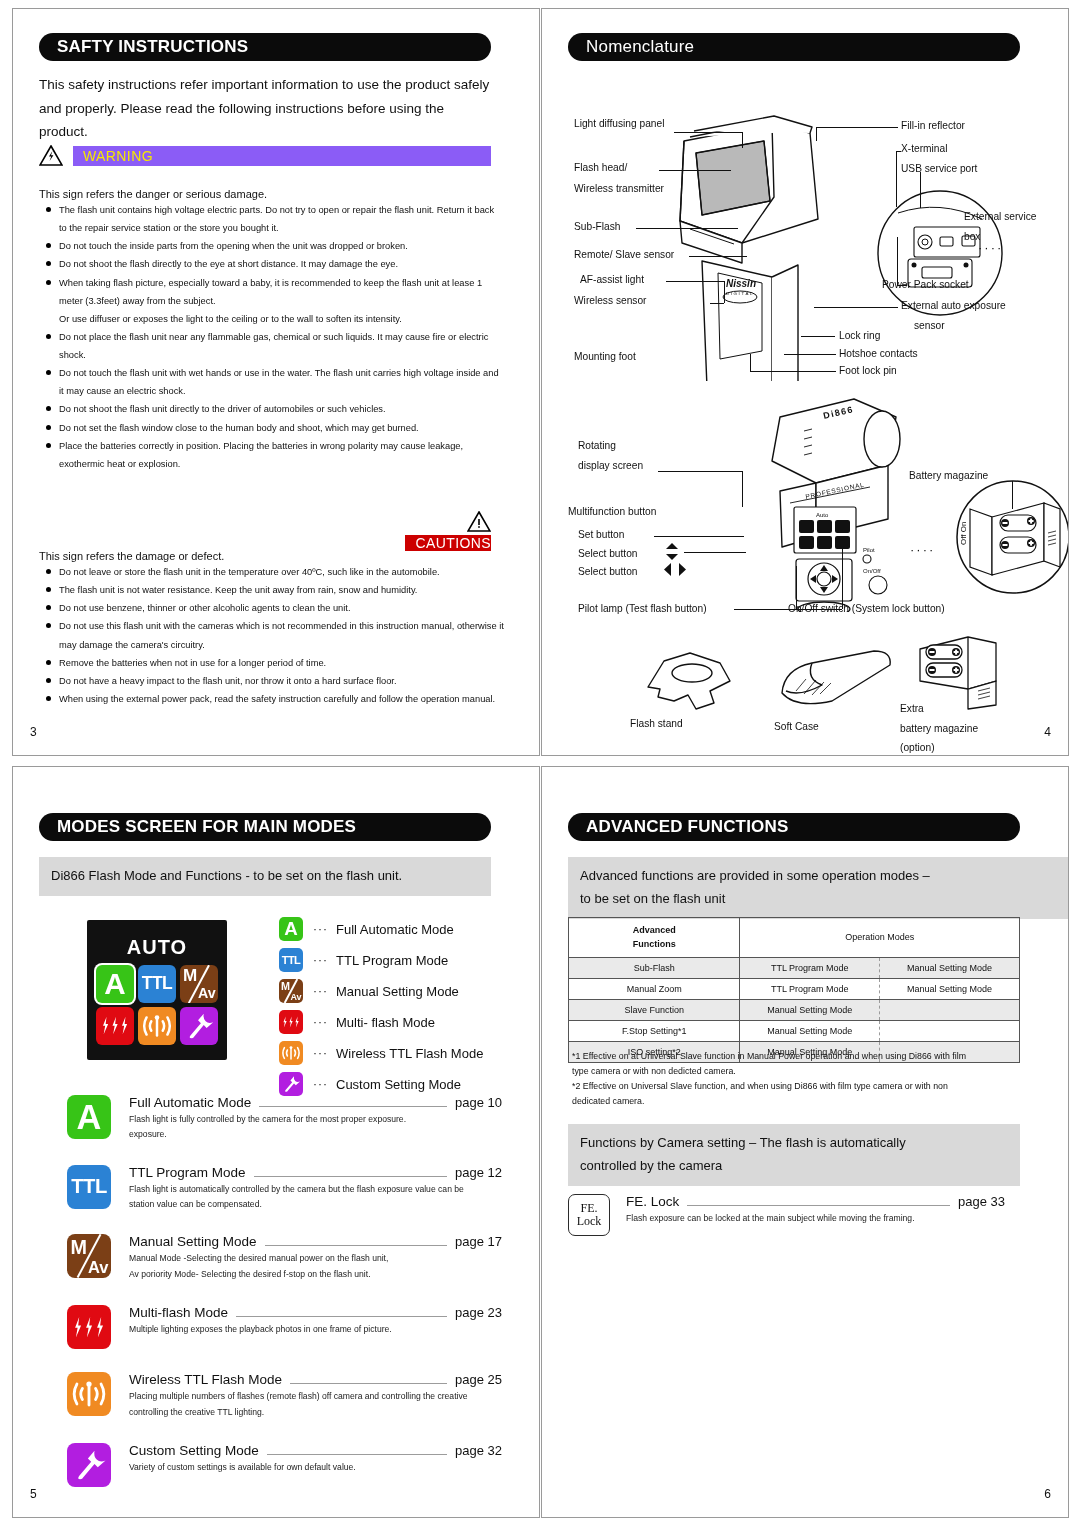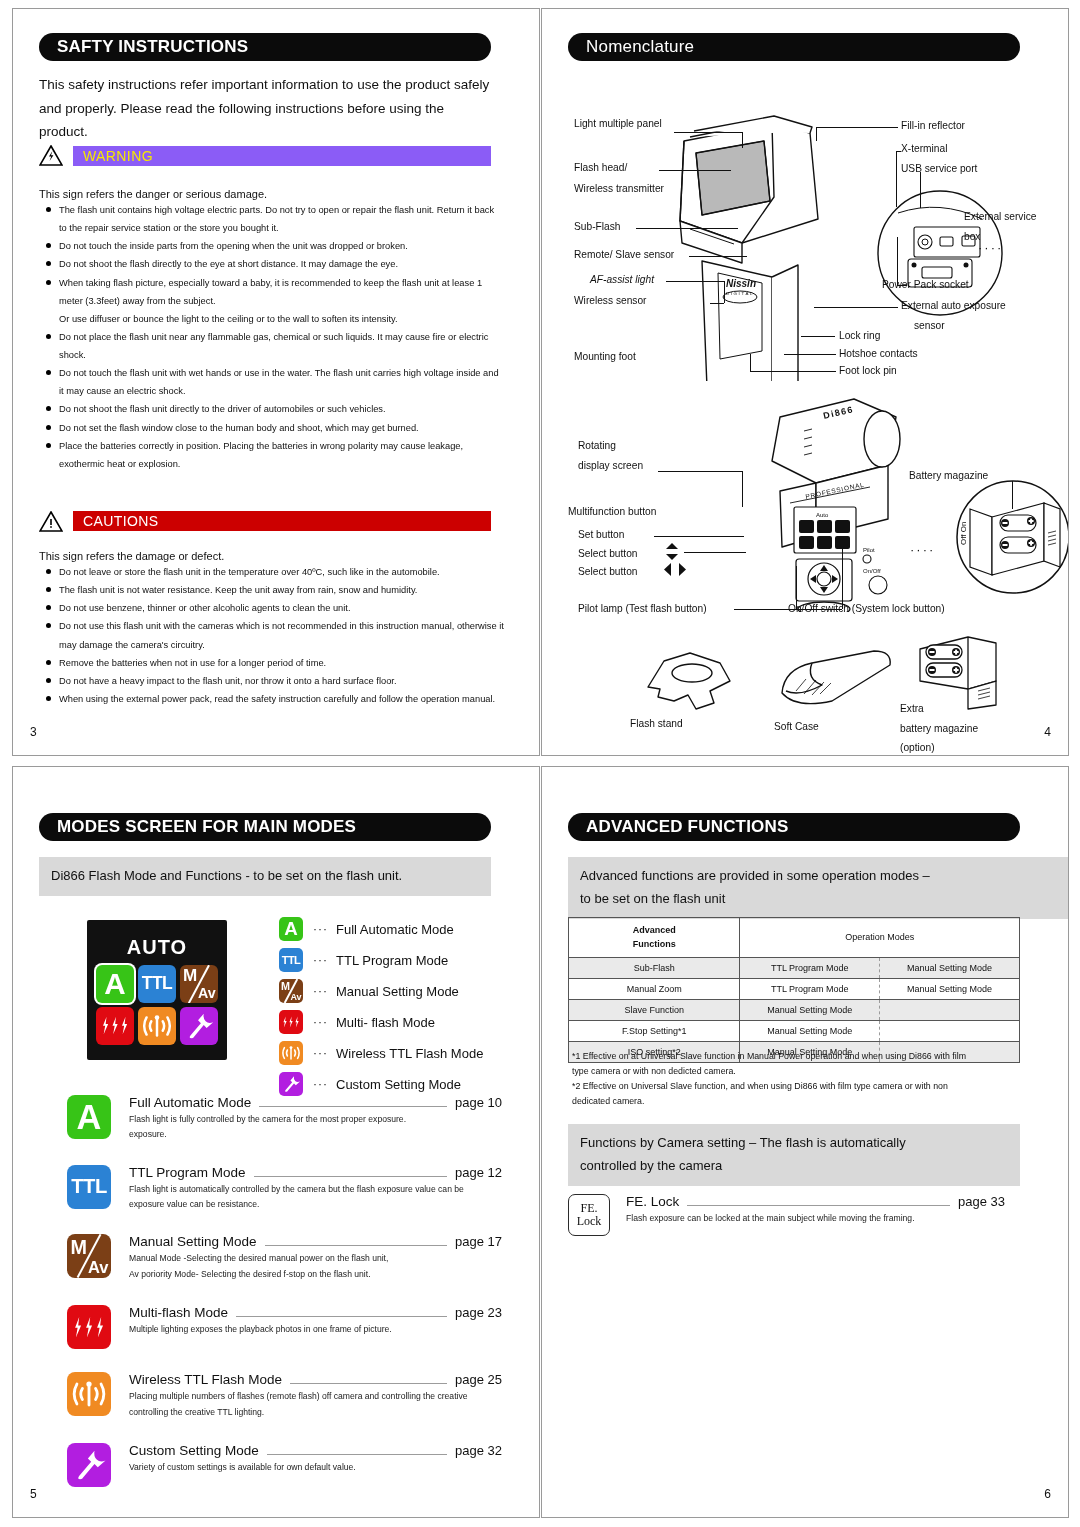--- a/index.html
+++ b/index.html
@@ -274,32 +274,32 @@
 
     <div class="sign-line" style="position:absolute;left:26px;top:170px;width:452px;">This sign refers the danger or serious damage.</div>
 
     <ul class="bullets" id="warn-list" style="position:absolute;left:32px;top:192px;width:460px;">
         <li>The flash unit contains high voltage electric parts.  Do not try to open or repair the flash unit.  Return it back</li>
         <li class="cont">to the repair service station or the store you bought it.</li>
         <li>Do not touch the inside parts from the opening when the unit was dropped or broken.</li>
         <li>Do not shoot the flash directly to the eye at short distance. It may damage the eye.</li>
         <li>When taking flash picture, especially toward a baby, it is recommended to keep the flash unit at lease 1</li>
         <li class="cont">meter (3.3feet) away from the subject.</li>
-        <li class="cont">Or use diffuser or bounce the light to the ceiling or to the wall to soften its intensity.</li>
+        <li class="cont">Or use diffuser or exposes the light to the ceiling or to the wall to soften its intensity.</li>
         <li>Do not place the flash unit near any flammable gas, chemical or such liquids. It may cause fire or electric</li>
         <li class="cont">shock.</li>
         <li>Do not touch the flash unit with wet hands or use in the water. The flash unit carries high voltage inside and</li>
         <li class="cont">it may cause an electric shock.</li>
         <li>Do not shoot the flash unit directly to the driver of automobiles or such vehicles.</li>
         <li>Do not set the flash window close to the human body and shoot, which may get burned.</li>
         <li>Place the batteries correctly in position. Placing the batteries in wrong polarity may cause leakage,</li>
         <li class="cont">exothermic heat or explosion.</li>
       </ul>
 
-    <div style="position:absolute;left:26px;top:502px;width:452px;display:flex;align-items:flex-start;">
+    <div style="position:absolute;left:26px;top:502px;width:452px;display:flex;align-items:flex-end;flex-direction:column;">
       <div class="warn-tri">
         <svg width="24" height="21" viewBox="0 0 24 21">
           <polygon points="12,1 23,20 1,20" fill="none" stroke="#000" stroke-width="1.6"></polygon>
           <rect x="11.2" y="8" width="1.6" height="6" fill="#000"></rect>
           <rect x="11.2" y="15.2" width="1.6" height="1.6" fill="#000"></rect>
         </svg>
       </div>
       <div class="banner-red" style="flex:1;margin-left:10px;">CAUTIONS</div>
     </div>
 
@@ -367,26 +367,26 @@
         <rect x="340" y="135" width="13" height="10" rx="1.5" fill="#fff" stroke-width="1.1"></rect>
         <rect x="286" y="158" width="64" height="28" rx="3" fill="#fff" stroke-width="1.1"></rect>
         <rect x="300" y="166" width="30" height="11" rx="2" fill="#fff" stroke-width="1.1"></rect>
         <circle cx="292" cy="164" r="2.5" fill="#111" stroke="none"></circle>
         <circle cx="344" cy="164" r="2.5" fill="#111" stroke="none"></circle>
       </g>
     </svg>
 
     <div class="callout-dots" style="left:436px;top:231px;">····</div>
 
-    <div class="dlabel" style="left:32px;top:108px;">Light multiple panel</div>
+    <div class="dlabel" style="left:32px;top:108px;">Light diffusing panel</div>
     <div class="dlabel" style="left:32px;top:152px;">Flash head/</div>
     <div class="dlabel" style="left:32px;top:173px;">Wireless transmitter</div>
     <div class="dlabel" style="left:32px;top:211px;">Sub-Flash</div>
     <div class="dlabel" style="left:32px;top:239px;">Remote/ Slave sensor</div>
-    <div class="dlabel" style="left:48px;top:264px;font-style:italic;">AF-assist light</div>
+    <div class="dlabel" style="left:38px;top:264px;">AF-assist light</div>
     <div class="dlabel" style="left:32px;top:285px;">Wireless sensor</div>
     <div class="dlabel" style="left:32px;top:341px;">Mounting foot</div>
 
     <div class="dlabel" style="left:359px;top:110px;">Fill-in reflector</div>
     <div class="dlabel" style="left:359px;top:133px;">X-terminal</div>
     <div class="dlabel" style="left:359px;top:153px;">USB service port</div>
     <div class="dlabel" style="left:422px;top:201px;">External service</div>
     <div class="dlabel" style="left:422px;top:221px;">box</div>
     <div class="dlabel" style="left:340px;top:269px;">Power Pack socket</div>
     <div class="dlabel" style="left:359px;top:290px;">External auto exposure</div>
@@ -706,21 +706,21 @@
           <div class="mi-wrap"><div class="micon blue" style="width: 44px; height: 44px; font-size: 44px; border-radius: 8px;">
               <span class="m-TTL">TTL</span>
             </div></div>
           <div class="mode-body">
             <div class="mode-head">
               <span class="mode-title">TTL Program Mode</span>
               <span class="mode-rule"></span>
               <span class="mode-page">page 12</span>
             </div>
             <div class="mode-desc">Flash light is automatically controlled by the camera but the flash exposure value can be</div>
-            <div class="mode-desc">exposure value can be resistance.</div>
+            <div class="mode-desc">station value can be compensated.</div>
           </div>
         </div>
         <div class="mode-row" style="margin-bottom: 23px;">
           <div class="mi-wrap"><div class="micon brown" style="width: 44px; height: 44px; font-size: 44px; border-radius: 8px;">
               <span class="m-MAv">
                 <span class="mm">M</span>
                 <span class="sl"></span>
                 <span class="av">Av</span>
               </span>
             </div></div>

